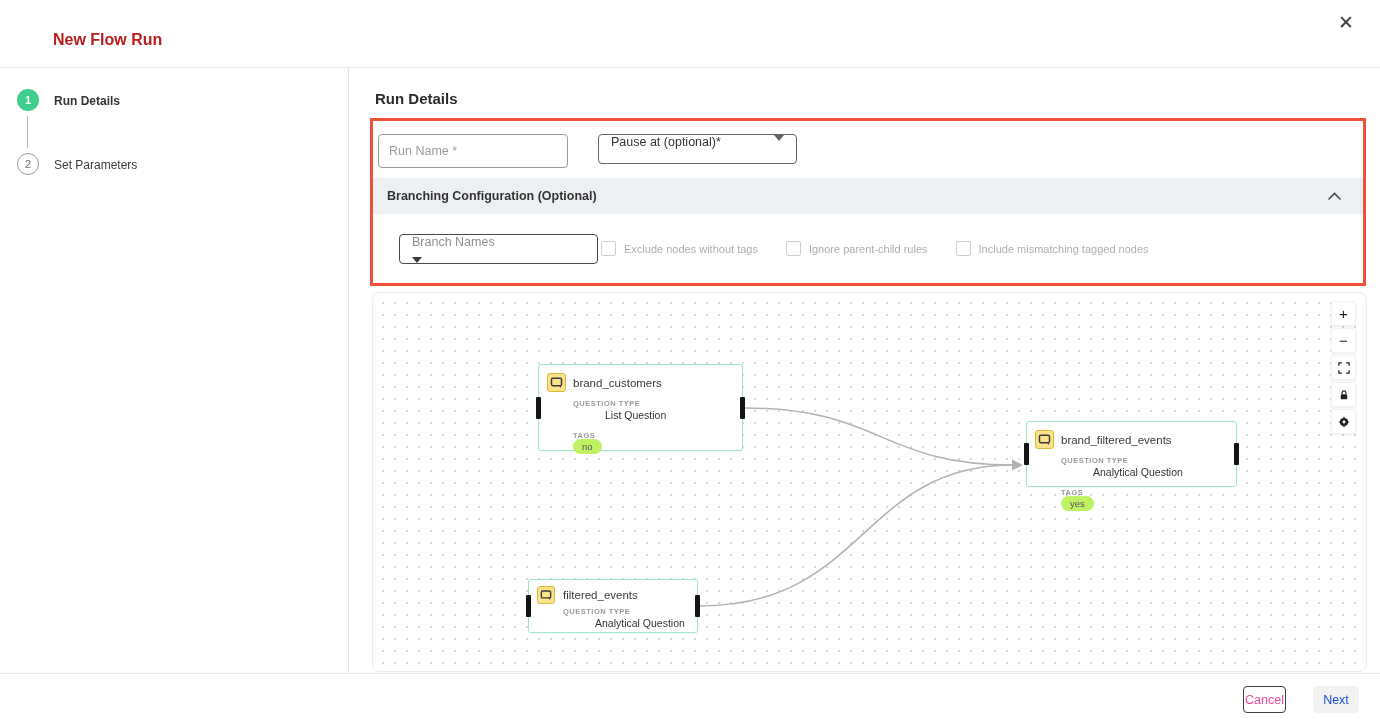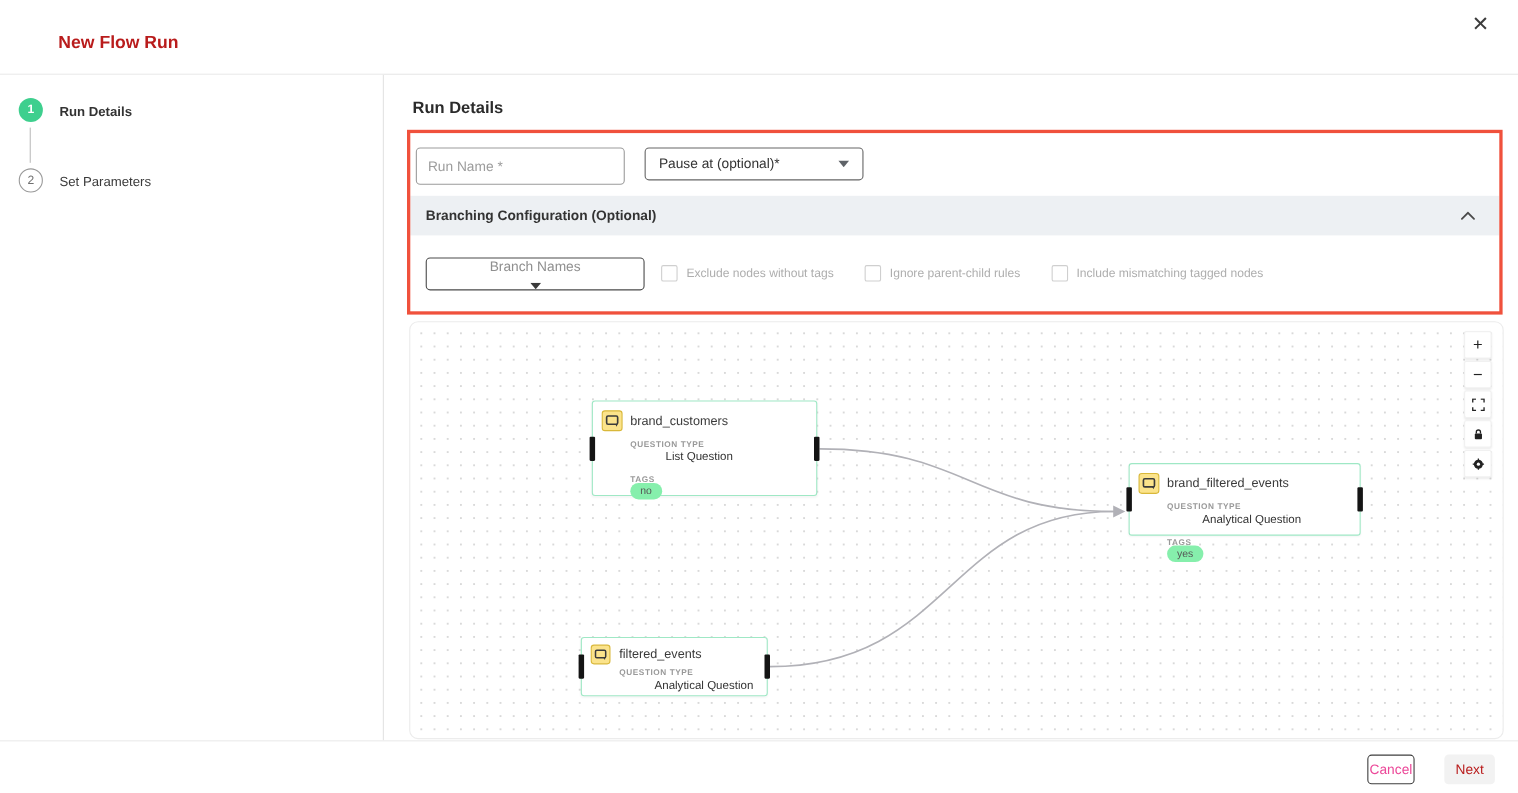--- a/index.html
+++ b/index.html
@@ -21,21 +21,21 @@
   .step-label.l2 { top:90px; font-weight:400; color:#3a3a3a; }
   .step-connector { position:absolute; left:27px; top:48px; width:1px; height:32px; background:#bdbdbd; }
 
   
   .section-title { left:375px; top:90px; font-size:15px; font-weight:700; color:#2b2b2b; }
   .annotation-box { left:370px; top:118px; width:996px; height:168px; border:3px solid #f0513c; background:transparent; pointer-events:none; z-index:5; }
 
   .run-name-input { left:378px; top:134px; width:190px; height:30px; border:1px solid #9b9b9b; border-radius:4px; padding:16px 10px; font-size:12.5px; color:#333; font-family:"Liberation Sans",sans-serif; outline:none; }
   .run-name-input::placeholder { color:#9c9c9c; }
 
-  .dropdown { display:flex; align-items:center; justify-content:space-between; border-radius:4px; background:#fff; cursor:pointer; }
+  .dropdown { display:flex; align-items:flex-start; justify-content:space-between; border-radius:4px; background:#fff; cursor:pointer;margin-left:12px; }
   .pause-dd { left:586px; top:134px; width:199px; height:30px; border:1px solid #666; padding:0 12px; }
   .pause-dd .dd-label { font-size:12.5px; color:#333; }
   .branch-dd { left:387px; top:234px; width:199px; height:30px; border:1px solid #4a4a4a; padding:0 12px;flex-direction:column; }
   .branch-dd .dd-label { font-size:12.5px; color:#8f8f8f; }
 
   .branch-header { left:373px; top:178px; width:990px; height:36px; background:#edf0f3; display:flex; align-items:center; justify-content:space-between; padding:0 22px 0 14px; }
   .branch-header-label { font-size:12.5px; font-weight:700; color:#333; }
 
   .checkbox-row { left:601px; top:241px; display:flex; gap:28px; align-items:center; }
   .cb-item { display:flex; align-items:center; gap:8px; cursor:pointer; }
@@ -47,34 +47,34 @@
     background-image:radial-gradient(#d9d9d9 1px, transparent 1.2px); background-size:12px 12px; background-position:4px 4px; overflow:hidden; }
   .edges-svg { position:absolute; left:0; top:0; pointer-events:none; }
 
   .flow-node { position:absolute; background:#fff; border:1px solid #9fe8c5; border-radius:3px; box-shadow:0 1px 2px rgba(0,0,0,0.04); }
   .node-handle { position:absolute; width:5px; height:22px; background:#141414; border-radius:1px; top:50%; transform:translateY(-50%); cursor:crosshair; }
   .handle-left { left:-3px; } .handle-right { right:-3px; }
   .node-icon { position:absolute; left:8px; top:8px; width:19px; height:19px; background:#fbe38b; border:1px solid #d9b83a; border-radius:3px; display:flex; align-items:center; justify-content:center; }
   .node-title { position:absolute; left:34px; top:12px; font-size:11.5px; color:#3a3a3a; }
   .node-small-label { position:absolute; left:34px; font-size:7.5px; letter-spacing:0.5px; color:#999; font-weight:600; }
   .node-value { position:absolute; left:34px; font-size:10.5px; color:#333;padding-left:32px; }
-  .tag-pill { position:absolute; left:34px; background:#86efac; border-radius:9px; padding:2px 9px; font-size:9.5px; color:#555; }
+  .tag-pill { position:absolute; left:34px; background:#bef264; border-radius:9px; padding:2px 9px; font-size:9.5px; color:#555; }
 
   .node-bc { left:165px; top:71px; width:205px; height:87px; }
   .node-bfe { left:653px; top:128px; width:211px; height:66px; }
   .node-fe { left:155px; top:286px; width:170px; height:54px; }
 
   
   .canvas-controls { position:absolute; right:10px; top:8px; display:flex; flex-direction:column; gap:2px; }
   .ctrl-btn { width:25px; height:25px; background:#fff; border:1px solid #f1f1f1; box-shadow:0 1px 2px rgba(0,0,0,0.08); display:flex; align-items:center; justify-content:center; font-size:15px; color:#222; cursor:pointer; border-radius:2px; }
 
   
   .footer-divider { left:0; top:673px; width:1380px; height:1px; background:#eaeaea; }
   .cancel-btn { left:1243px; top:686px; width:43px; height:27px; background:#fff; border:1.5px solid #3f3f3f; border-radius:4px; font-size:12.5px; color:#ec4899; display:flex; align-items:center; justify-content:center; cursor:pointer; font-family:"Liberation Sans",sans-serif; }
-  .next-btn { left:1313px; top:686px; width:46px; height:27px; background:#f2f2f2; border:none; border-radius:4px; font-size:12.5px; color:#b91c1c; display:flex; align-items:center; justify-content:center; font-family:"Liberation Sans",sans-serif; }
+  .next-btn { left:1313px; top:686px; width:46px; height:27px; background:#f2f2f2; border:none; border-radius:4px; font-size:12.5px; color:#1d4ed8; display:flex; align-items:center; justify-content:center; font-family:"Liberation Sans",sans-serif; }
 </style>
 </head>
 <body>
 
 <div class="abs modal-title">New Flow Run</div>
 <div class="abs close-btn">✕</div>
 <div class="abs top-divider"></div>
 
 <div class="abs sidebar">
   <div class="step-circle step1">1</div>

